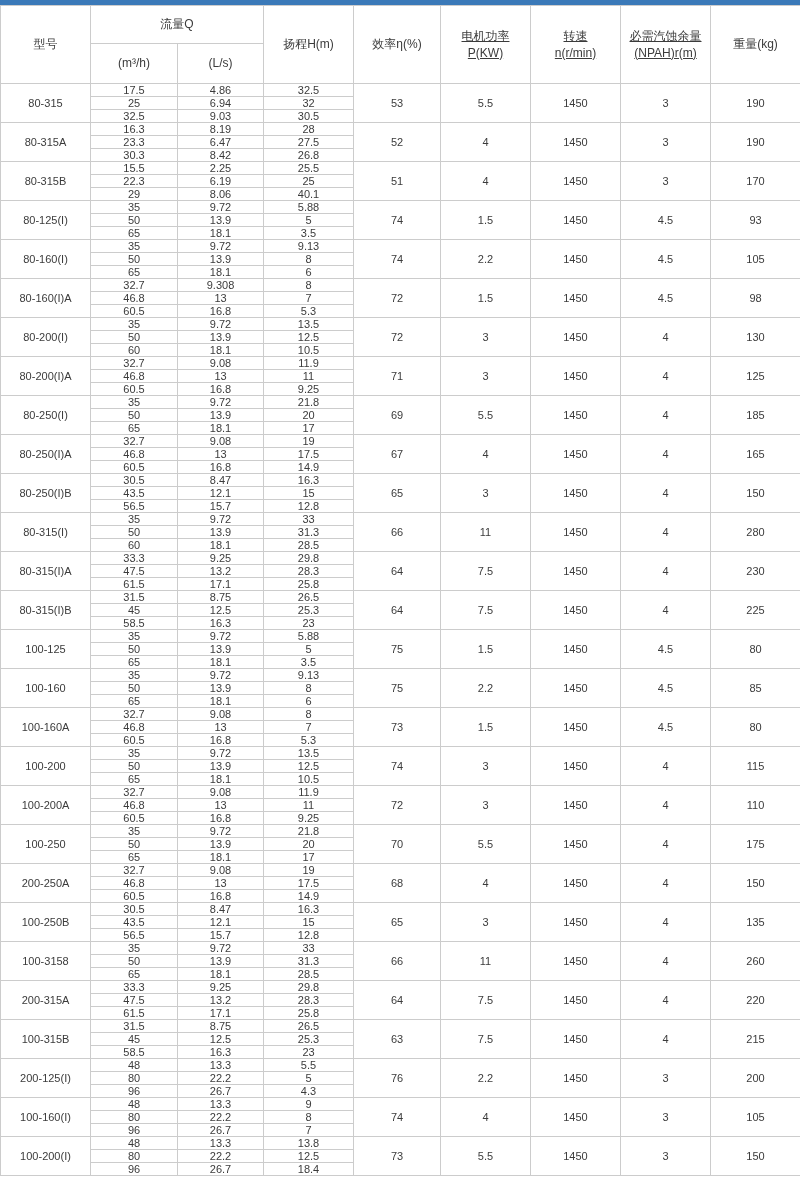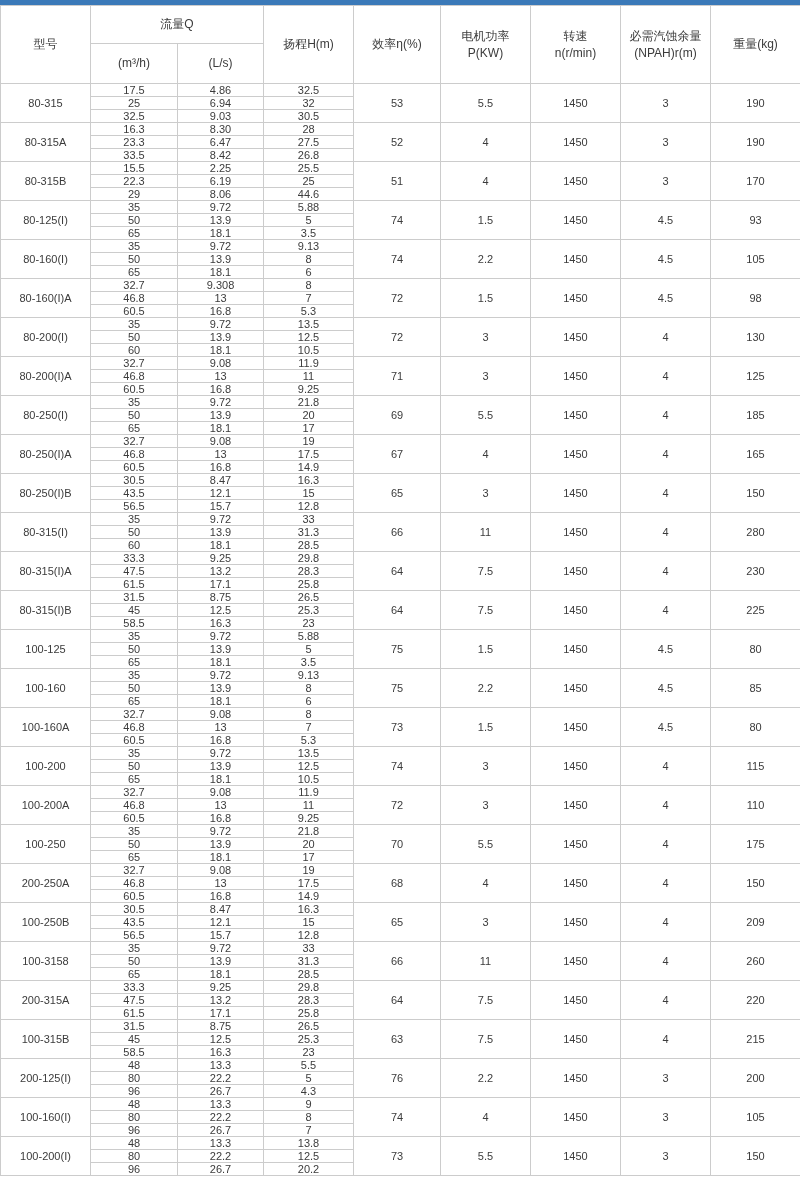--- a/index.html
+++ b/index.html
@@ -35,21 +35,21 @@
   }
   
   .spec-table thead th {
     font-size: 12px;
     line-height: 1.35;
     color: #3b3b3b;
     background: #ffffff;
   }
   tr.header-row-1 { height: 38px; }
   tr.header-row-2 { height: 40px; }
-  .hdr-line { display: block; }
+  .hdr-line { display: block; text-decoration: underline; }
   
   .spec-table tbody td {
     font-size: 11px;
     height: 12px;
     line-height: 12px;
   }
   .spec-table tbody td.model-cell,
   .spec-table tbody td.merged-cell {
     font-size: 11px;
   }
@@ -118,35 +118,35 @@
           <td>32</td>
         </tr>
         <tr>
           <td>32.5</td>
           <td>9.03</td>
           <td>30.5</td>
         </tr>
         <tr class="block-start">
           <td rowspan="3" class="merged-cell model-cell">80-315A</td>
           <td>16.3</td>
-          <td>8.30</td>
+          <td>8.19</td>
           <td>28</td>
           <td rowspan="3" class="merged-cell">52</td>
           <td rowspan="3" class="merged-cell">4</td>
           <td rowspan="3" class="merged-cell">1450</td>
           <td rowspan="3" class="merged-cell">3</td>
           <td rowspan="3" class="merged-cell">190</td>
         </tr>
         <tr>
           <td>23.3</td>
           <td>6.47</td>
           <td>27.5</td>
         </tr>
         <tr>
-          <td>33.5</td>
+          <td>30.3</td>
           <td>8.42</td>
           <td>26.8</td>
         </tr>
         <tr class="block-start">
           <td rowspan="3" class="merged-cell model-cell">80-315B</td>
           <td>15.5</td>
           <td>2.25</td>
           <td>25.5</td>
           <td rowspan="3" class="merged-cell">51</td>
           <td rowspan="3" class="merged-cell">4</td>
@@ -155,21 +155,21 @@
           <td rowspan="3" class="merged-cell">170</td>
         </tr>
         <tr>
           <td>22.3</td>
           <td>6.19</td>
           <td>25</td>
         </tr>
         <tr>
           <td>29</td>
           <td>8.06</td>
-          <td>44.6</td>
+          <td>40.1</td>
         </tr>
         <tr class="block-start">
           <td rowspan="3" class="merged-cell model-cell">80-125(I)</td>
           <td>35</td>
           <td>9.72</td>
           <td>5.88</td>
           <td rowspan="3" class="merged-cell">74</td>
           <td rowspan="3" class="merged-cell">1.5</td>
           <td rowspan="3" class="merged-cell">1450</td>
           <td rowspan="3" class="merged-cell">4.5</td>
@@ -544,21 +544,21 @@
         </tr>
         <tr class="block-start">
           <td rowspan="3" class="merged-cell model-cell">100-250B</td>
           <td>30.5</td>
           <td>8.47</td>
           <td>16.3</td>
           <td rowspan="3" class="merged-cell">65</td>
           <td rowspan="3" class="merged-cell">3</td>
           <td rowspan="3" class="merged-cell">1450</td>
           <td rowspan="3" class="merged-cell">4</td>
-          <td rowspan="3" class="merged-cell">209</td>
+          <td rowspan="3" class="merged-cell">135</td>
         </tr>
         <tr>
           <td>43.5</td>
           <td>12.1</td>
           <td>15</td>
         </tr>
         <tr>
           <td>56.5</td>
           <td>15.7</td>
           <td>12.8</td>
@@ -680,17 +680,17 @@
           <td rowspan="3" class="merged-cell">150</td>
         </tr>
         <tr>
           <td>80</td>
           <td>22.2</td>
           <td>12.5</td>
         </tr>
         <tr>
           <td>96</td>
           <td>26.7</td>
-          <td>20.2</td>
+          <td>18.4</td>
         </tr>
       </tbody>
   </table>
 </div>
 
 </body></html>

